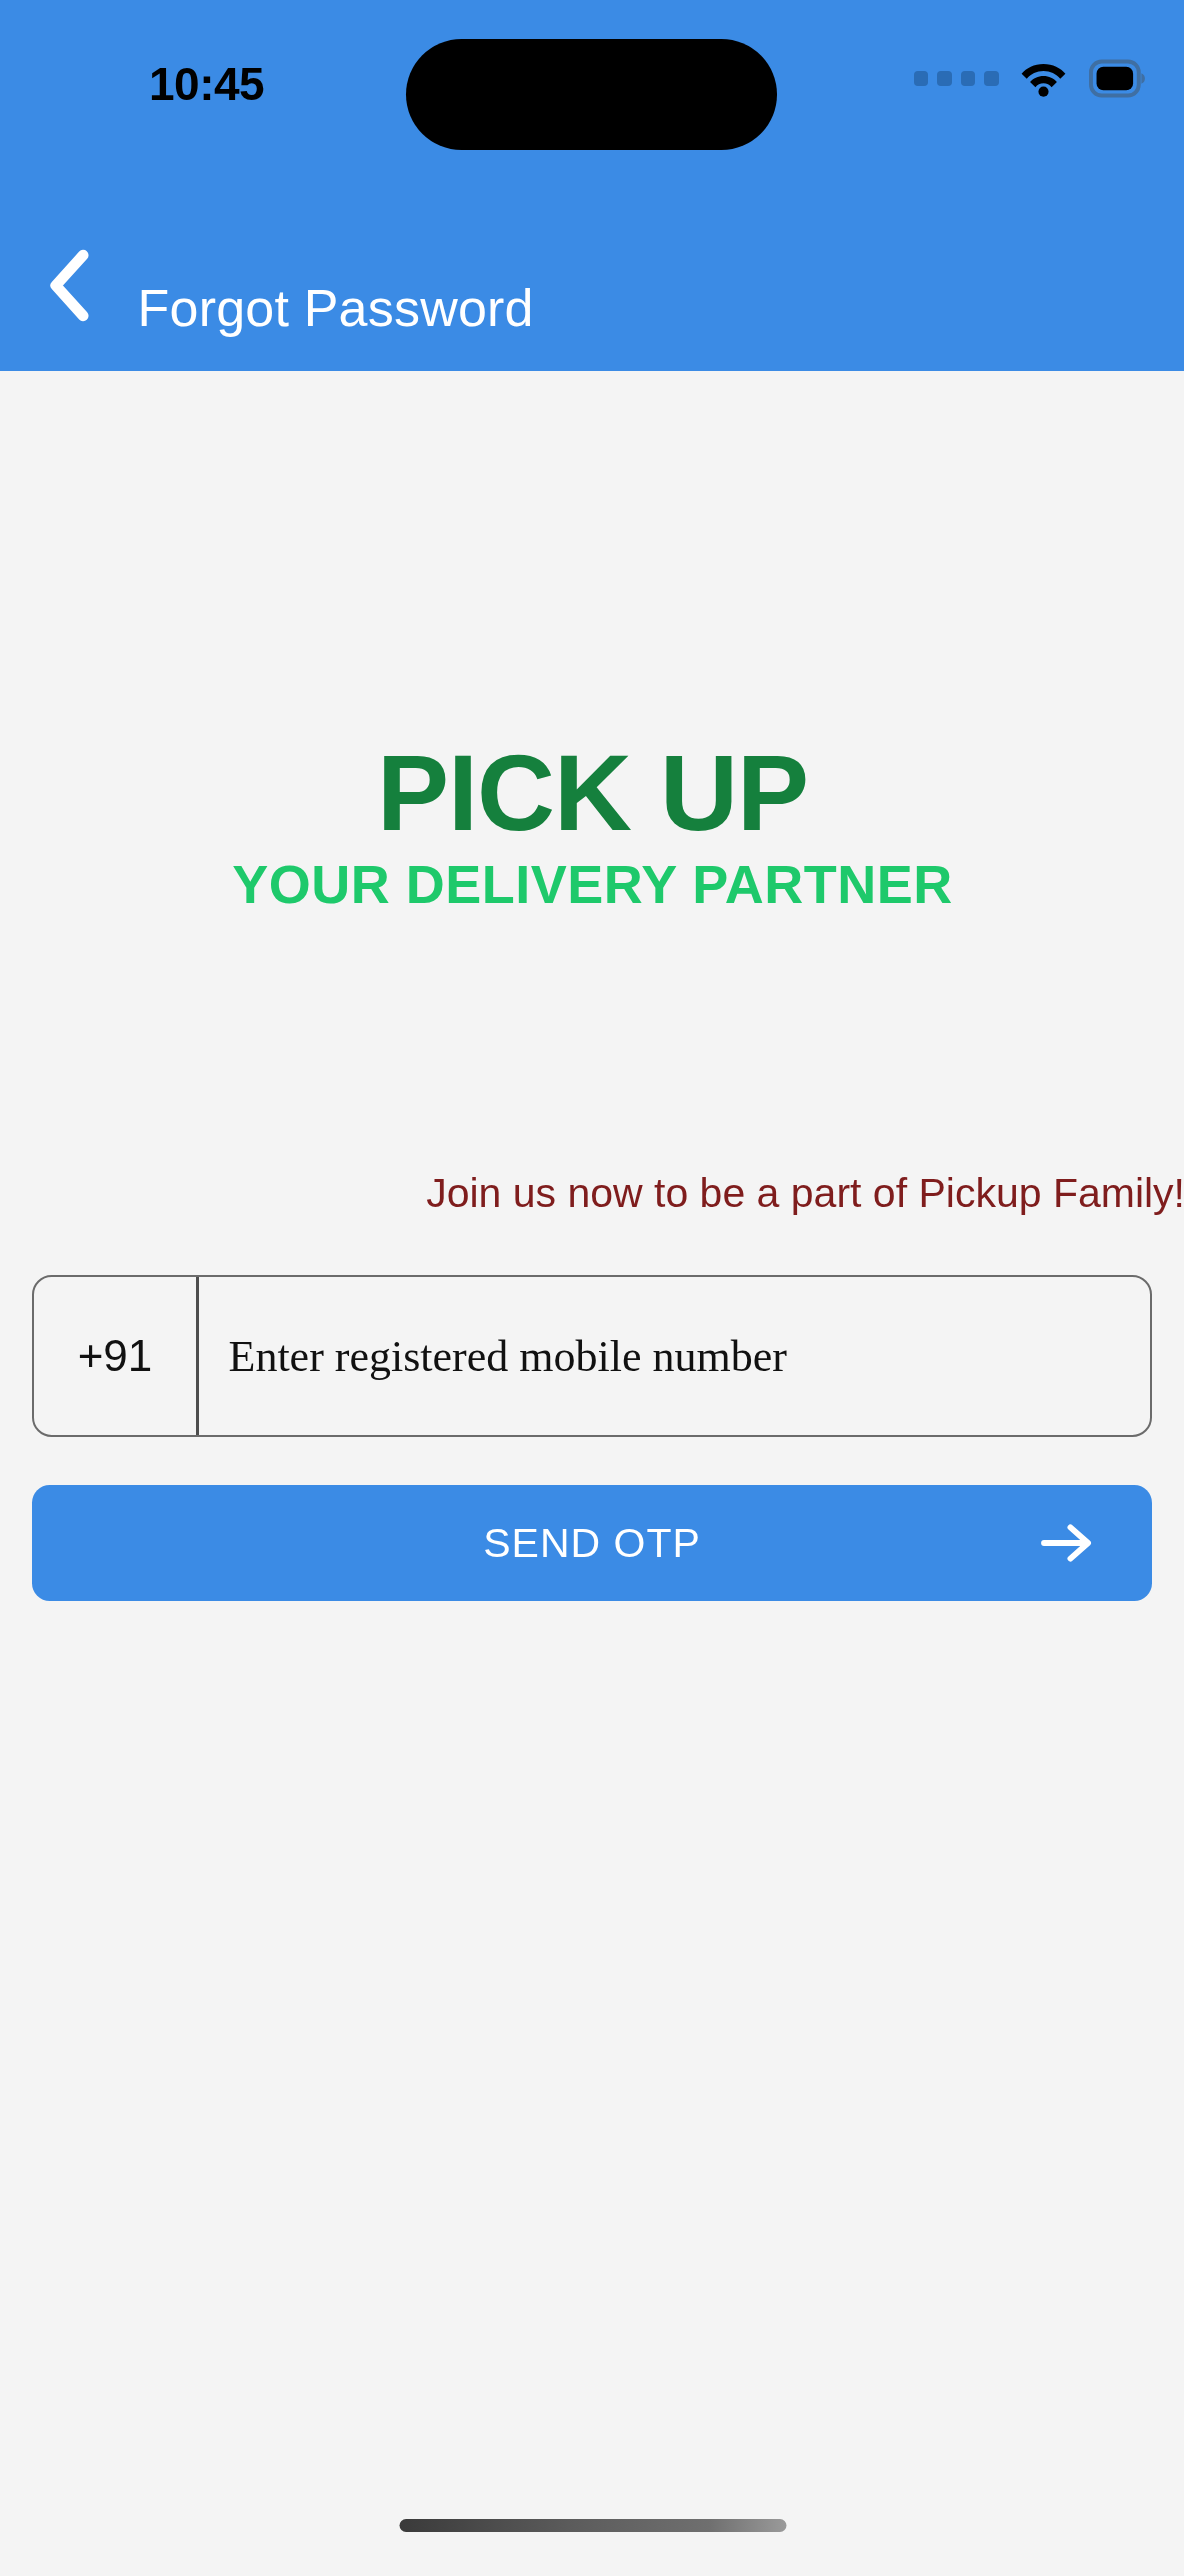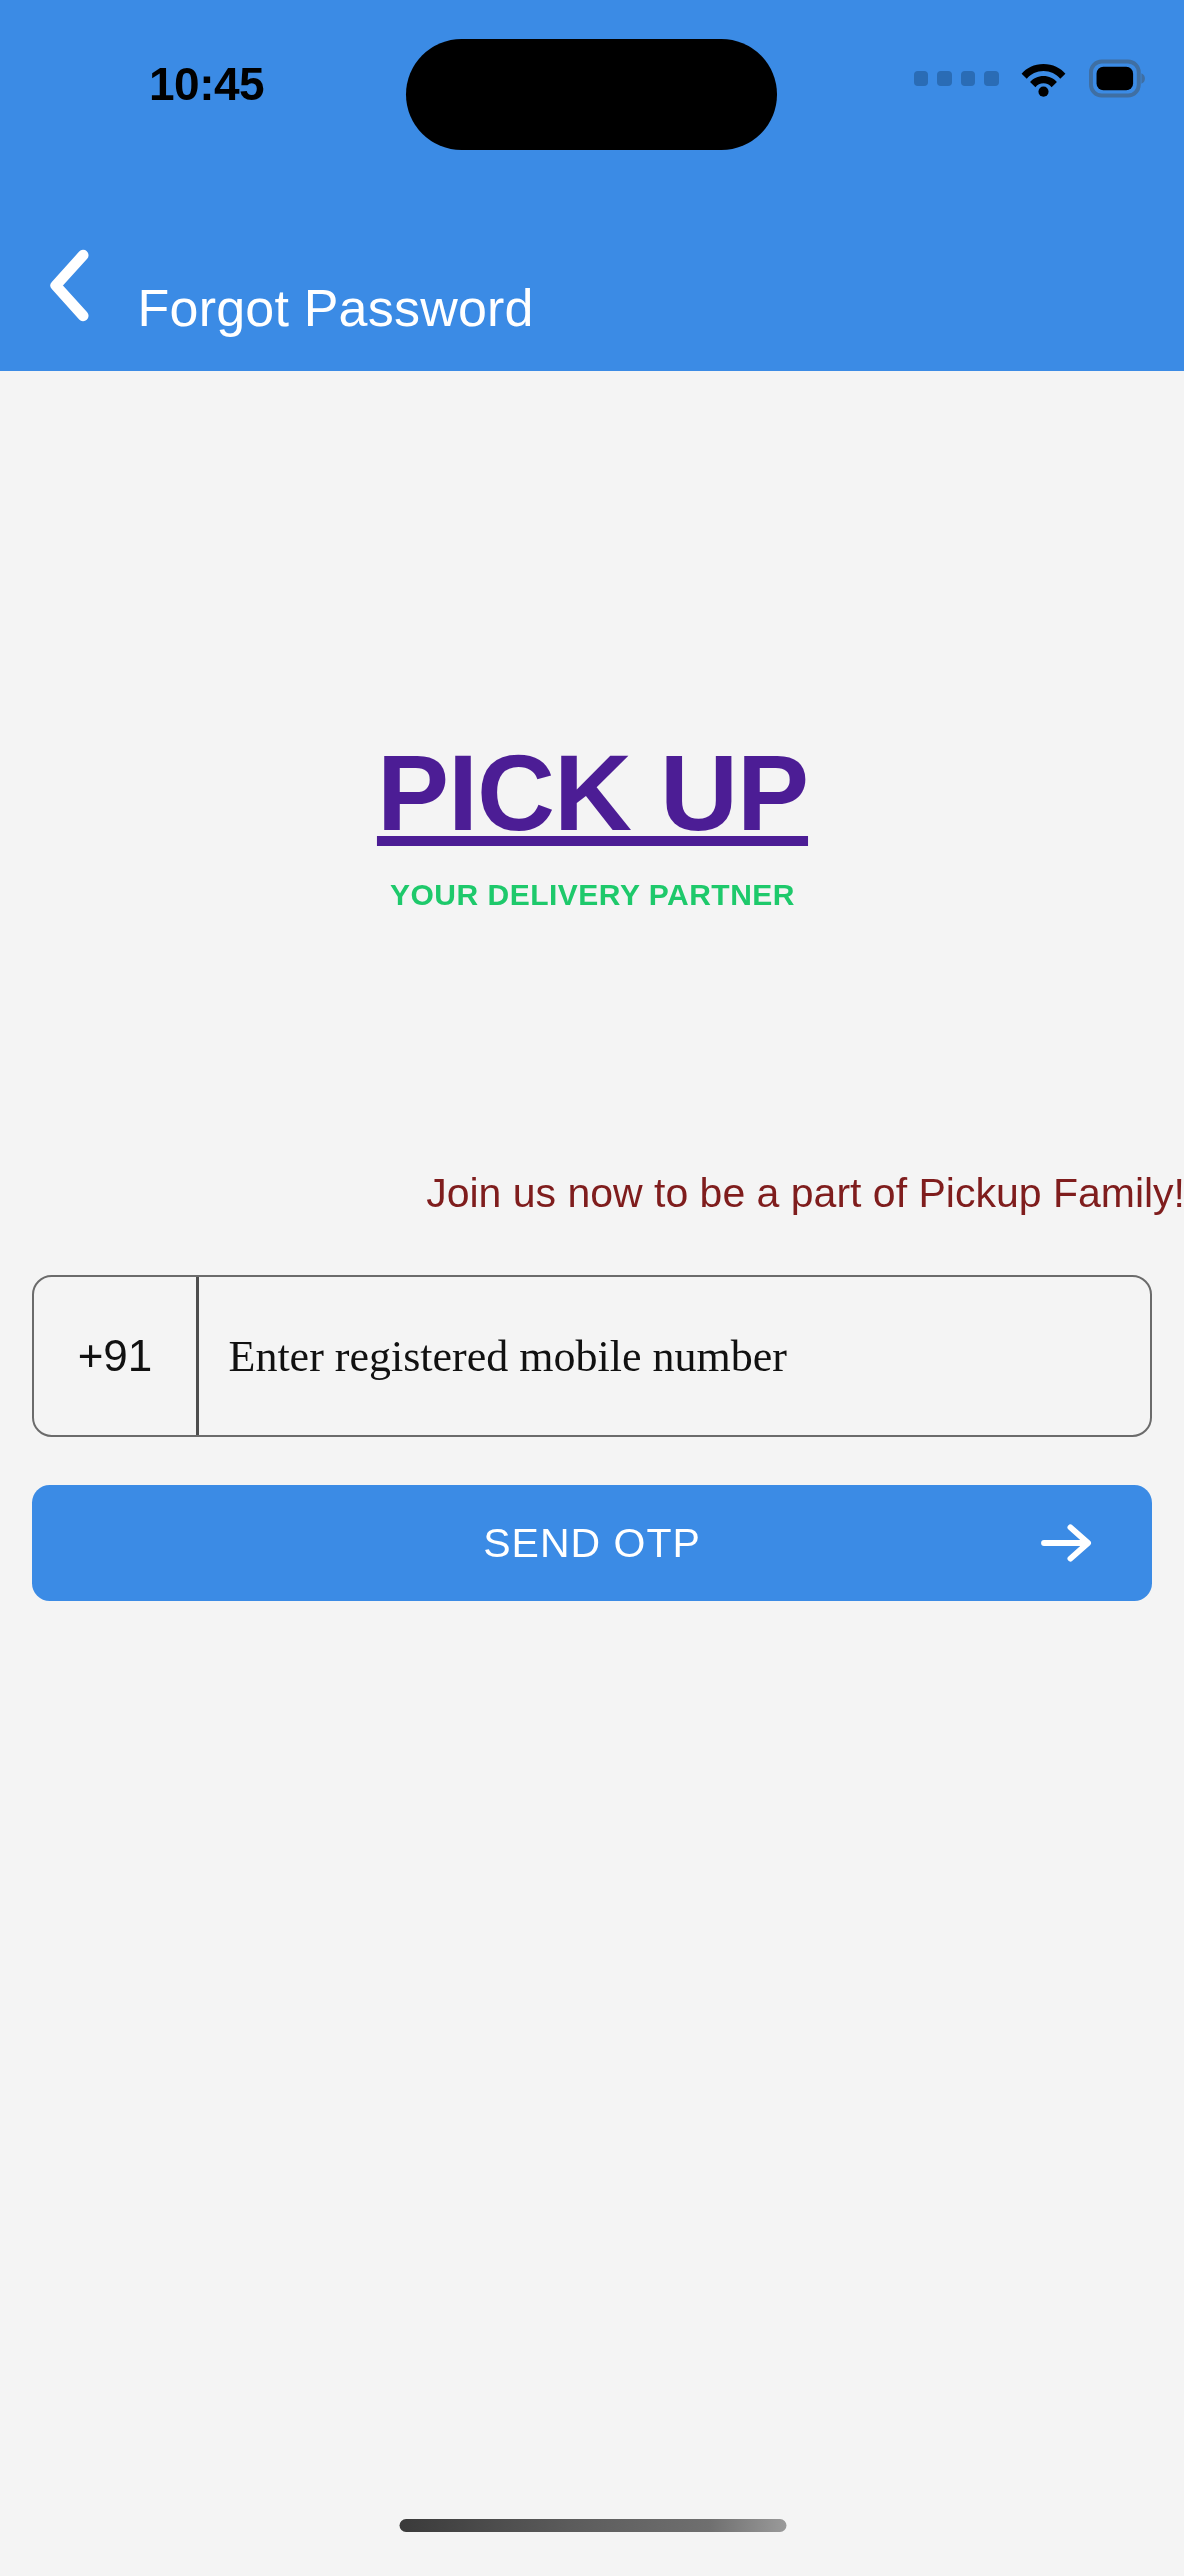--- a/index.html
+++ b/index.html
@@ -74,33 +74,32 @@
 
   
   .logo-block {
     position:absolute; left:0; top:739px;
     width:1185px;
     text-align:center;
   }
   .logo-main {
     font-size:108px;
     font-weight:bold;
-    color:#4c1d95;
+    color:#15803d;
     letter-spacing:-1px;
     line-height:108px;
     font-stretch:condensed;
-    text-decoration:underline;
   }
   .logo-sub {
-    font-size:30px;
+    font-size:54px;
     font-weight:bold;
     color:#1ec96b;
     letter-spacing:0.5px;
     line-height:51px;
-    margin-top:22px;
+    margin-top:12px;
   }
 
   .tagline {
     position:absolute; left:0; top:1169px;
     width:1185px; text-align:right;
     font-size:41px; color:#7f1d1d;
     line-height:49px;
   }
 
   

